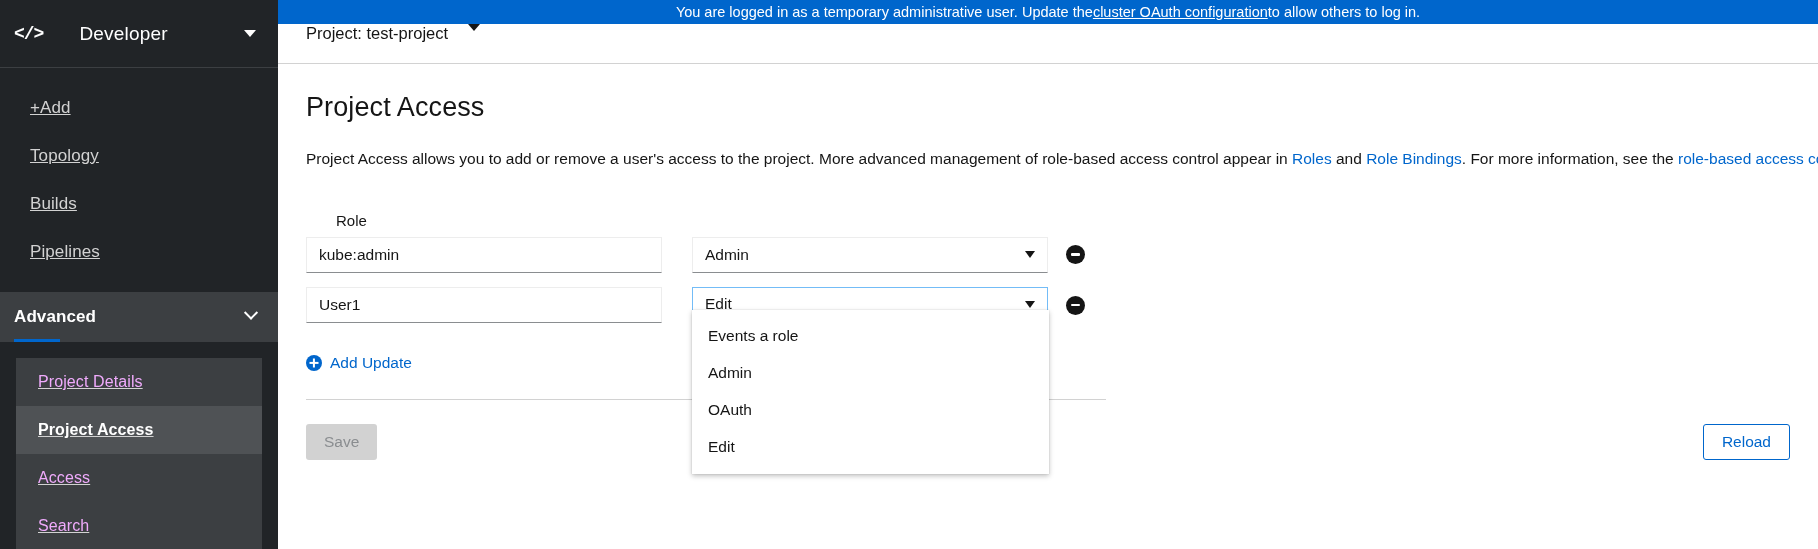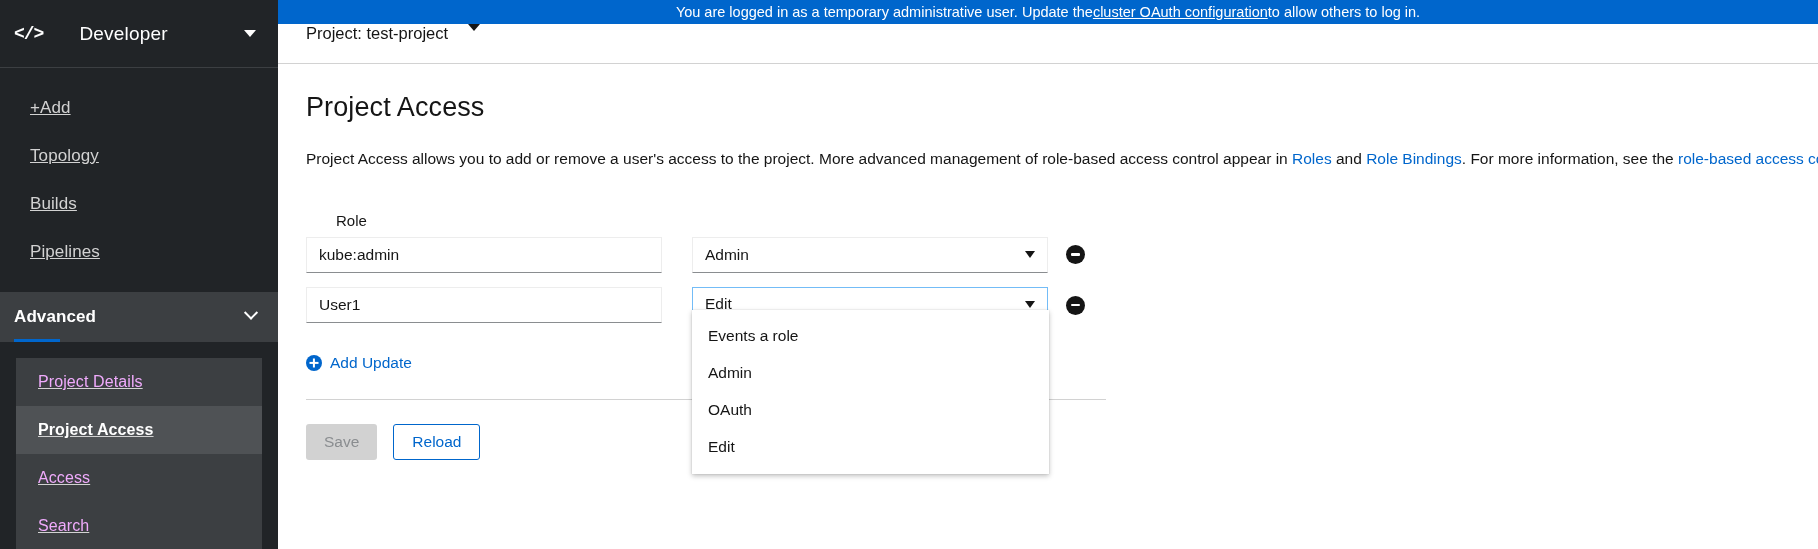--- a/index.html
+++ b/index.html
@@ -219,21 +219,21 @@
   }
   .plus-ico::before { width: 9px; height: 2.2px; transform: translate(-50%,-50%); }
   .plus-ico::after  { width: 2.2px; height: 9px; transform: translate(-50%,-50%); }
 
   .divider {
     margin-top: 24px;
     width: 800px; height: 1px;
     background: #d2d2d2;
   }
 
-  .btn-row { margin-top: 24px; display: flex; gap: 16px; }
+  .btn-row { margin-top: 24px; display: flex; gap: 16px; justify-content: space-between; }
   .btn {
     height: 36px; padding: 0 18px;
     font-size: 15.5px;
     font-family: "Liberation Sans", sans-serif;
     border-radius: 3px;
     display: flex; align-items: center; justify-content: center;
     cursor: pointer;
     border: none;
   }
   .btn-save {

